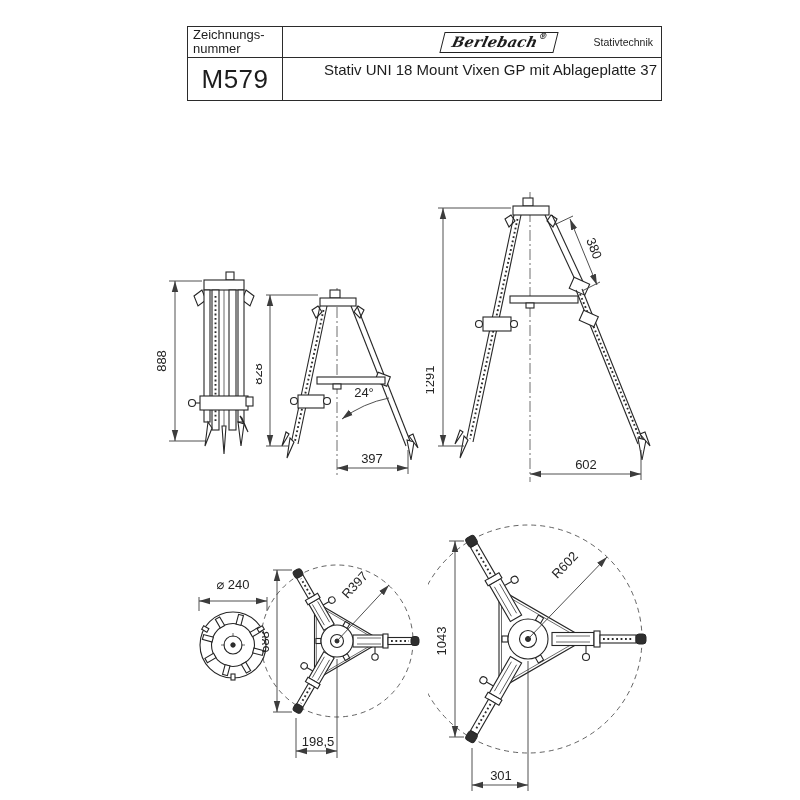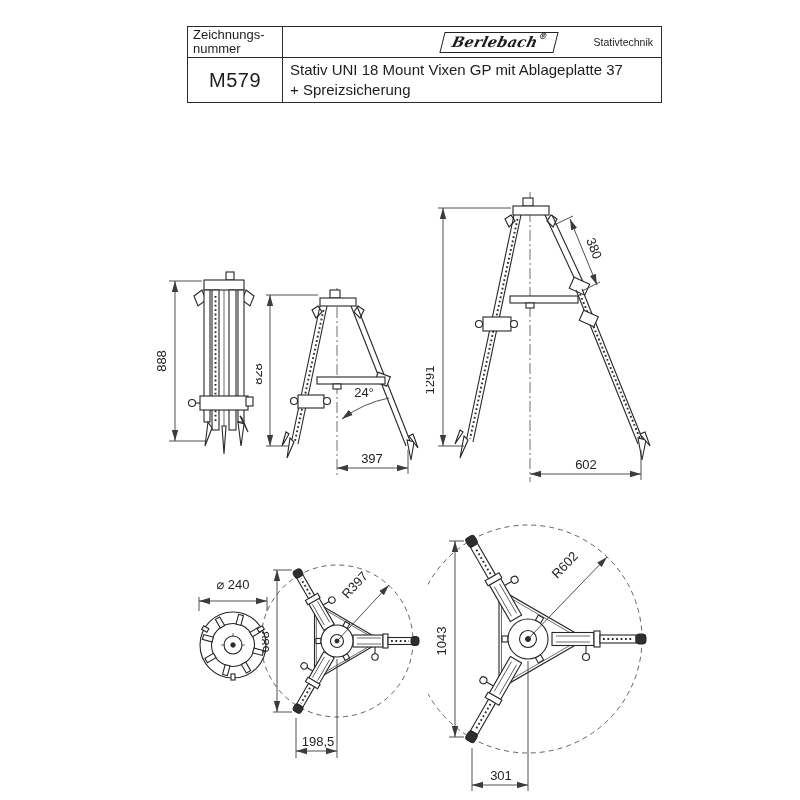--- a/index.html
+++ b/index.html
@@ -8,22 +8,22 @@
     position:relative; width:748px; height:800px; background:#ffffff;
     font-family:"Liberation Sans", sans-serif; color:#1d1d1d; overflow:hidden;
   }
   
   .tb { position:absolute; left:187px; top:26px; width:475px; border:1.6px solid #2b2b2b; background:#fff; }
   .tb-row1 { display:flex; height:31px; border-bottom:1.6px solid #2b2b2b; }
   .tb-c1 { width:95px; border-right:1.6px solid #2b2b2b; padding:1px 3px 0 5px; font-size:13px; line-height:1.08; }
   .tb-c2 { width:160px; border-right:1.6px solid #2b2b2b; text-align:center; padding-top:2px; font-size:13.5px; }
   .tb-c3 { flex:1; display:flex; align-items:center; justify-content:flex-end; padding:0 8px 0 0; gap:5px; }
   .tb-row2 { display:flex; min-height:42px; }
-  .tb-c4 { width:95px; border-right:1.6px solid #2b2b2b; display:flex; align-items:center; justify-content:center; font-size:20px; letter-spacing:.5px; }
-  .tb-c5 { flex:1; padding:2px 4px 3px 7px; font-size:15px; line-height:1.3; }
+  .tb-c4 { width:95px; border-right:1.6px solid #2b2b2b; display:flex; align-items:center; justify-content:center; font-size:26px; letter-spacing:.5px; }
+  .tb-c5 { flex:1; padding:2px 4px 3px 7px; font-size:15px; line-height:1.3;text-align:right; }
   .logo-box { display:inline-block; transform:skewX(-14deg); border:1.6px solid #222; padding:0 9px 1px 9px; background:#fff; }
   .logo-text { display:inline-block; font-family:"DejaVu Serif", serif; font-style:italic; font-weight:bold; font-size:14.5px; letter-spacing:.3px; }
   .logo-reg { font-size:8.5px; vertical-align:top; position:relative; top:-2px; }
   .logo-tag { font-size:10.5px; color:#1d1d1d;padding-left:32px; }
   
   .view { position:absolute; }
   svg text { font-family:"Liberation Sans", sans-serif; fill:#242424; }
   .dimtxt { font-size:13px; }
   .geo   { stroke:#262626; stroke-width:1.1; fill:none; }
   .geow  { stroke:#262626; stroke-width:1.1; fill:#ffffff; }
@@ -47,21 +47,20 @@
       </div>
       <div class="tb-c3">
         <span class="logo-box"><span class="logo-text"><span>Berlebach</span><span class="logo-reg">®</span></span></span>
         <span class="logo-tag">Stativtechnik</span>
       </div>
     </div>
     <div class="tb-row2">
       <div class="tb-c4">M579</div>
       <div class="tb-c5">
         <div>Stativ UNI 18 Mount Vixen GP mit Ablageplatte 37</div>
-        <div>+ Spreizsicherung</div>
       </div>
     </div>
   </div>
 
   <svg class="view" style="left:156px;top:266px" width="104" height="196" viewBox="0 0 104 196">
     <defs>
       <marker id="arr" viewBox="0 0 10 7" refX="10" refY="3.5" markerWidth="11" markerHeight="8" markerUnits="userSpaceOnUse" orient="auto-start-reverse">
         <path d="M0,0.6 L10,3.5 L0,6.4 z" fill="#3c3c3c"></path>
       </marker>
     </defs>

